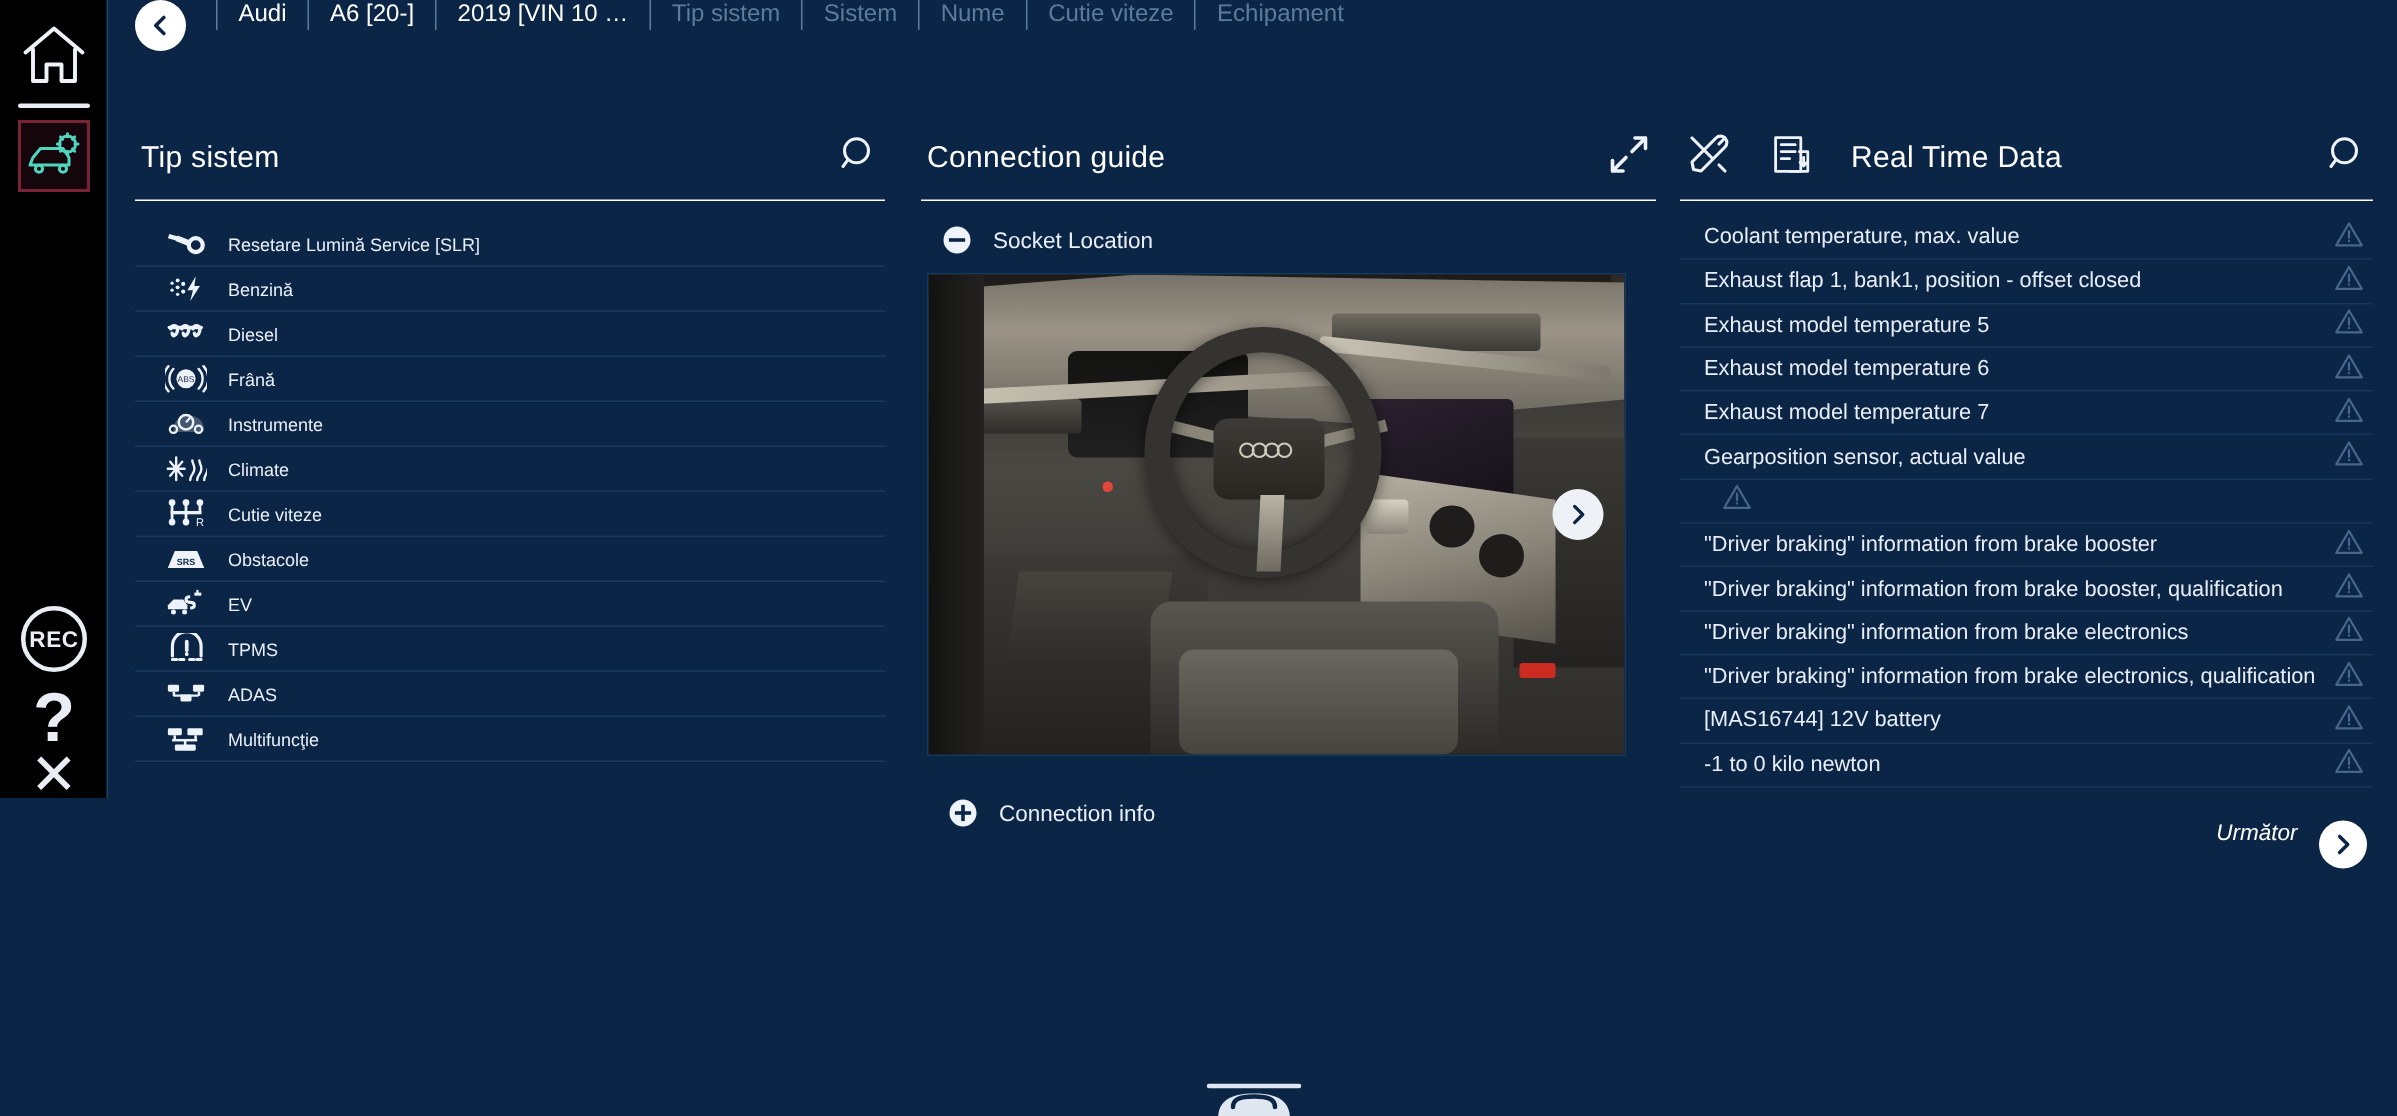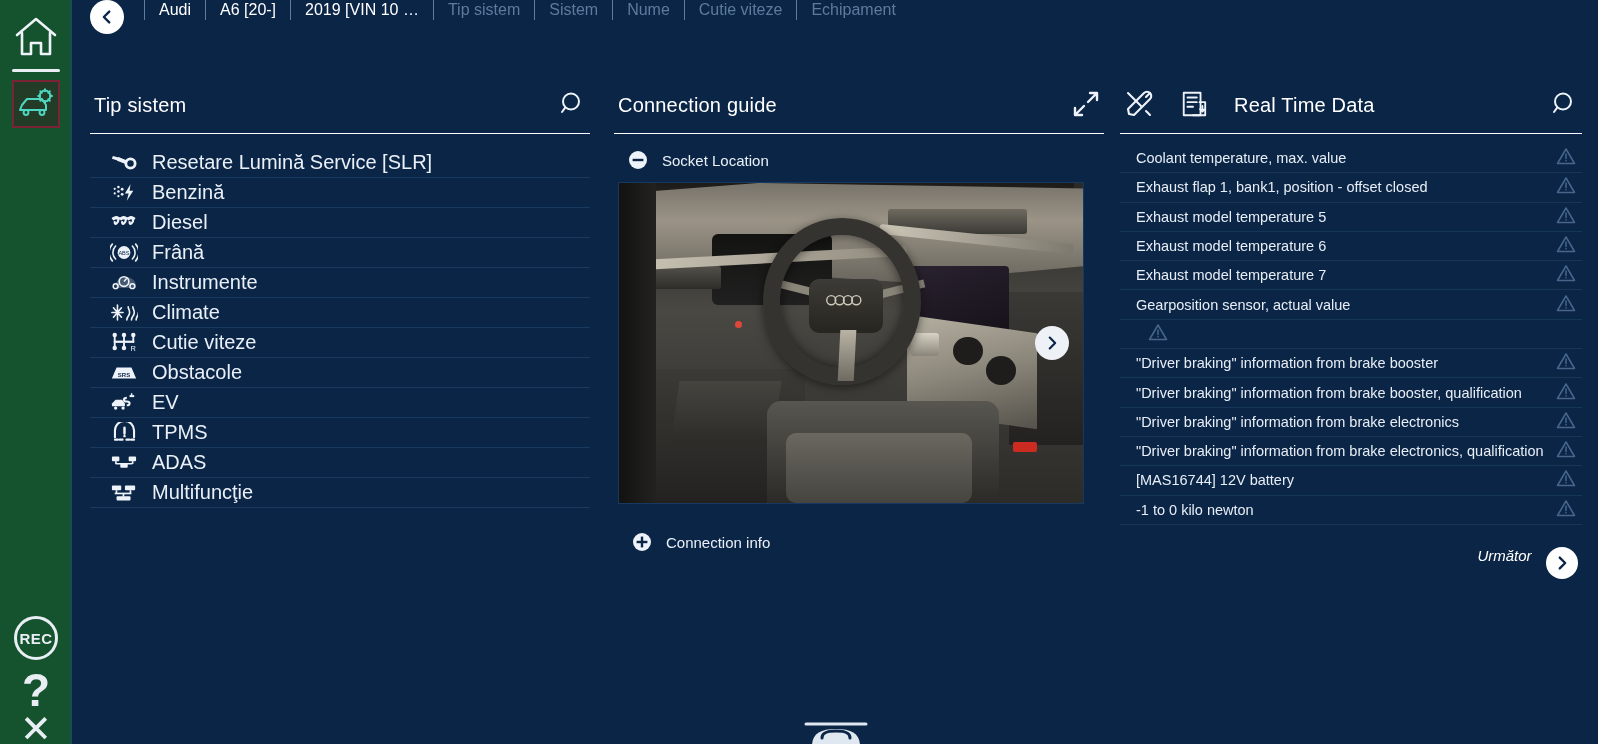--- a/index.html
+++ b/index.html
@@ -12,22 +12,22 @@
   .app {
     position: relative;
     width: 1598px; height: 744px;
     background: linear-gradient(180deg,#0a2340 0%, #0b2747 40%, #0a2votes 100%);
     background-color: #0b2546;
     display: flex;
   }
 
   
   .rail {
-    width: 72px; height: 744px;
-    background: #14532d;
+    width: 72px; height: 532px;
+    background: #000000;
     position: relative;
     flex: 0 0 72px;
     border-right: 1px solid #20456c;
   }
   .rail-top { padding-top: 14px; display:flex; flex-direction:column; align-items:center; }
   .rail-home { width: 46px; height: 46px; }
   .rail-sep { width: 48px; height: 3px; background: #e9eef5; border-radius:2px; margin: 9px 0 8px 0; }
   .rail-car-box {
     width: 48px; height: 48px;
     border: 2px solid #7a2236;
@@ -85,21 +85,21 @@
   .head-icons { display:flex; align-items:center; gap: 18px; }
 
   
   .sys-list { padding-top: 14px; }
   .sys-item {
     display:flex; align-items:center; height: 30px;
     border-bottom: 1px solid #193a5e;
     padding-left: 16px;
   }
   .sys-ico { width: 36px; flex:0 0 36px; display:flex; align-items:center; justify-content:center; }
-  .sys-label { color:#eaf0f7; font-size: 20px; margin-left: 10px; }
+  .sys-label { color:#eaf0f7; font-size: 12px; margin-left: 10px; }
 
   
   .acc-row { display:flex; align-items:center; padding: 16px 4px 0 14px; }
   .acc-ico { width: 20px; height:20px; flex:0 0 20px; margin-right: 14px;}
   .acc-label { color:#eaf0f7; font-size: 15px; }
   .photo-wrap { margin: 12px 0 0 4px; width: 466px; height: 322px; position:relative; overflow:hidden;
                 border:1px solid #16395f; background:#1a1a18;}
   .photo-next {
     position:absolute; right: 14px; top: 50%; transform: translateY(-50%);
     width: 34px; height: 34px; border-radius:50%; background:#eef2f6;

